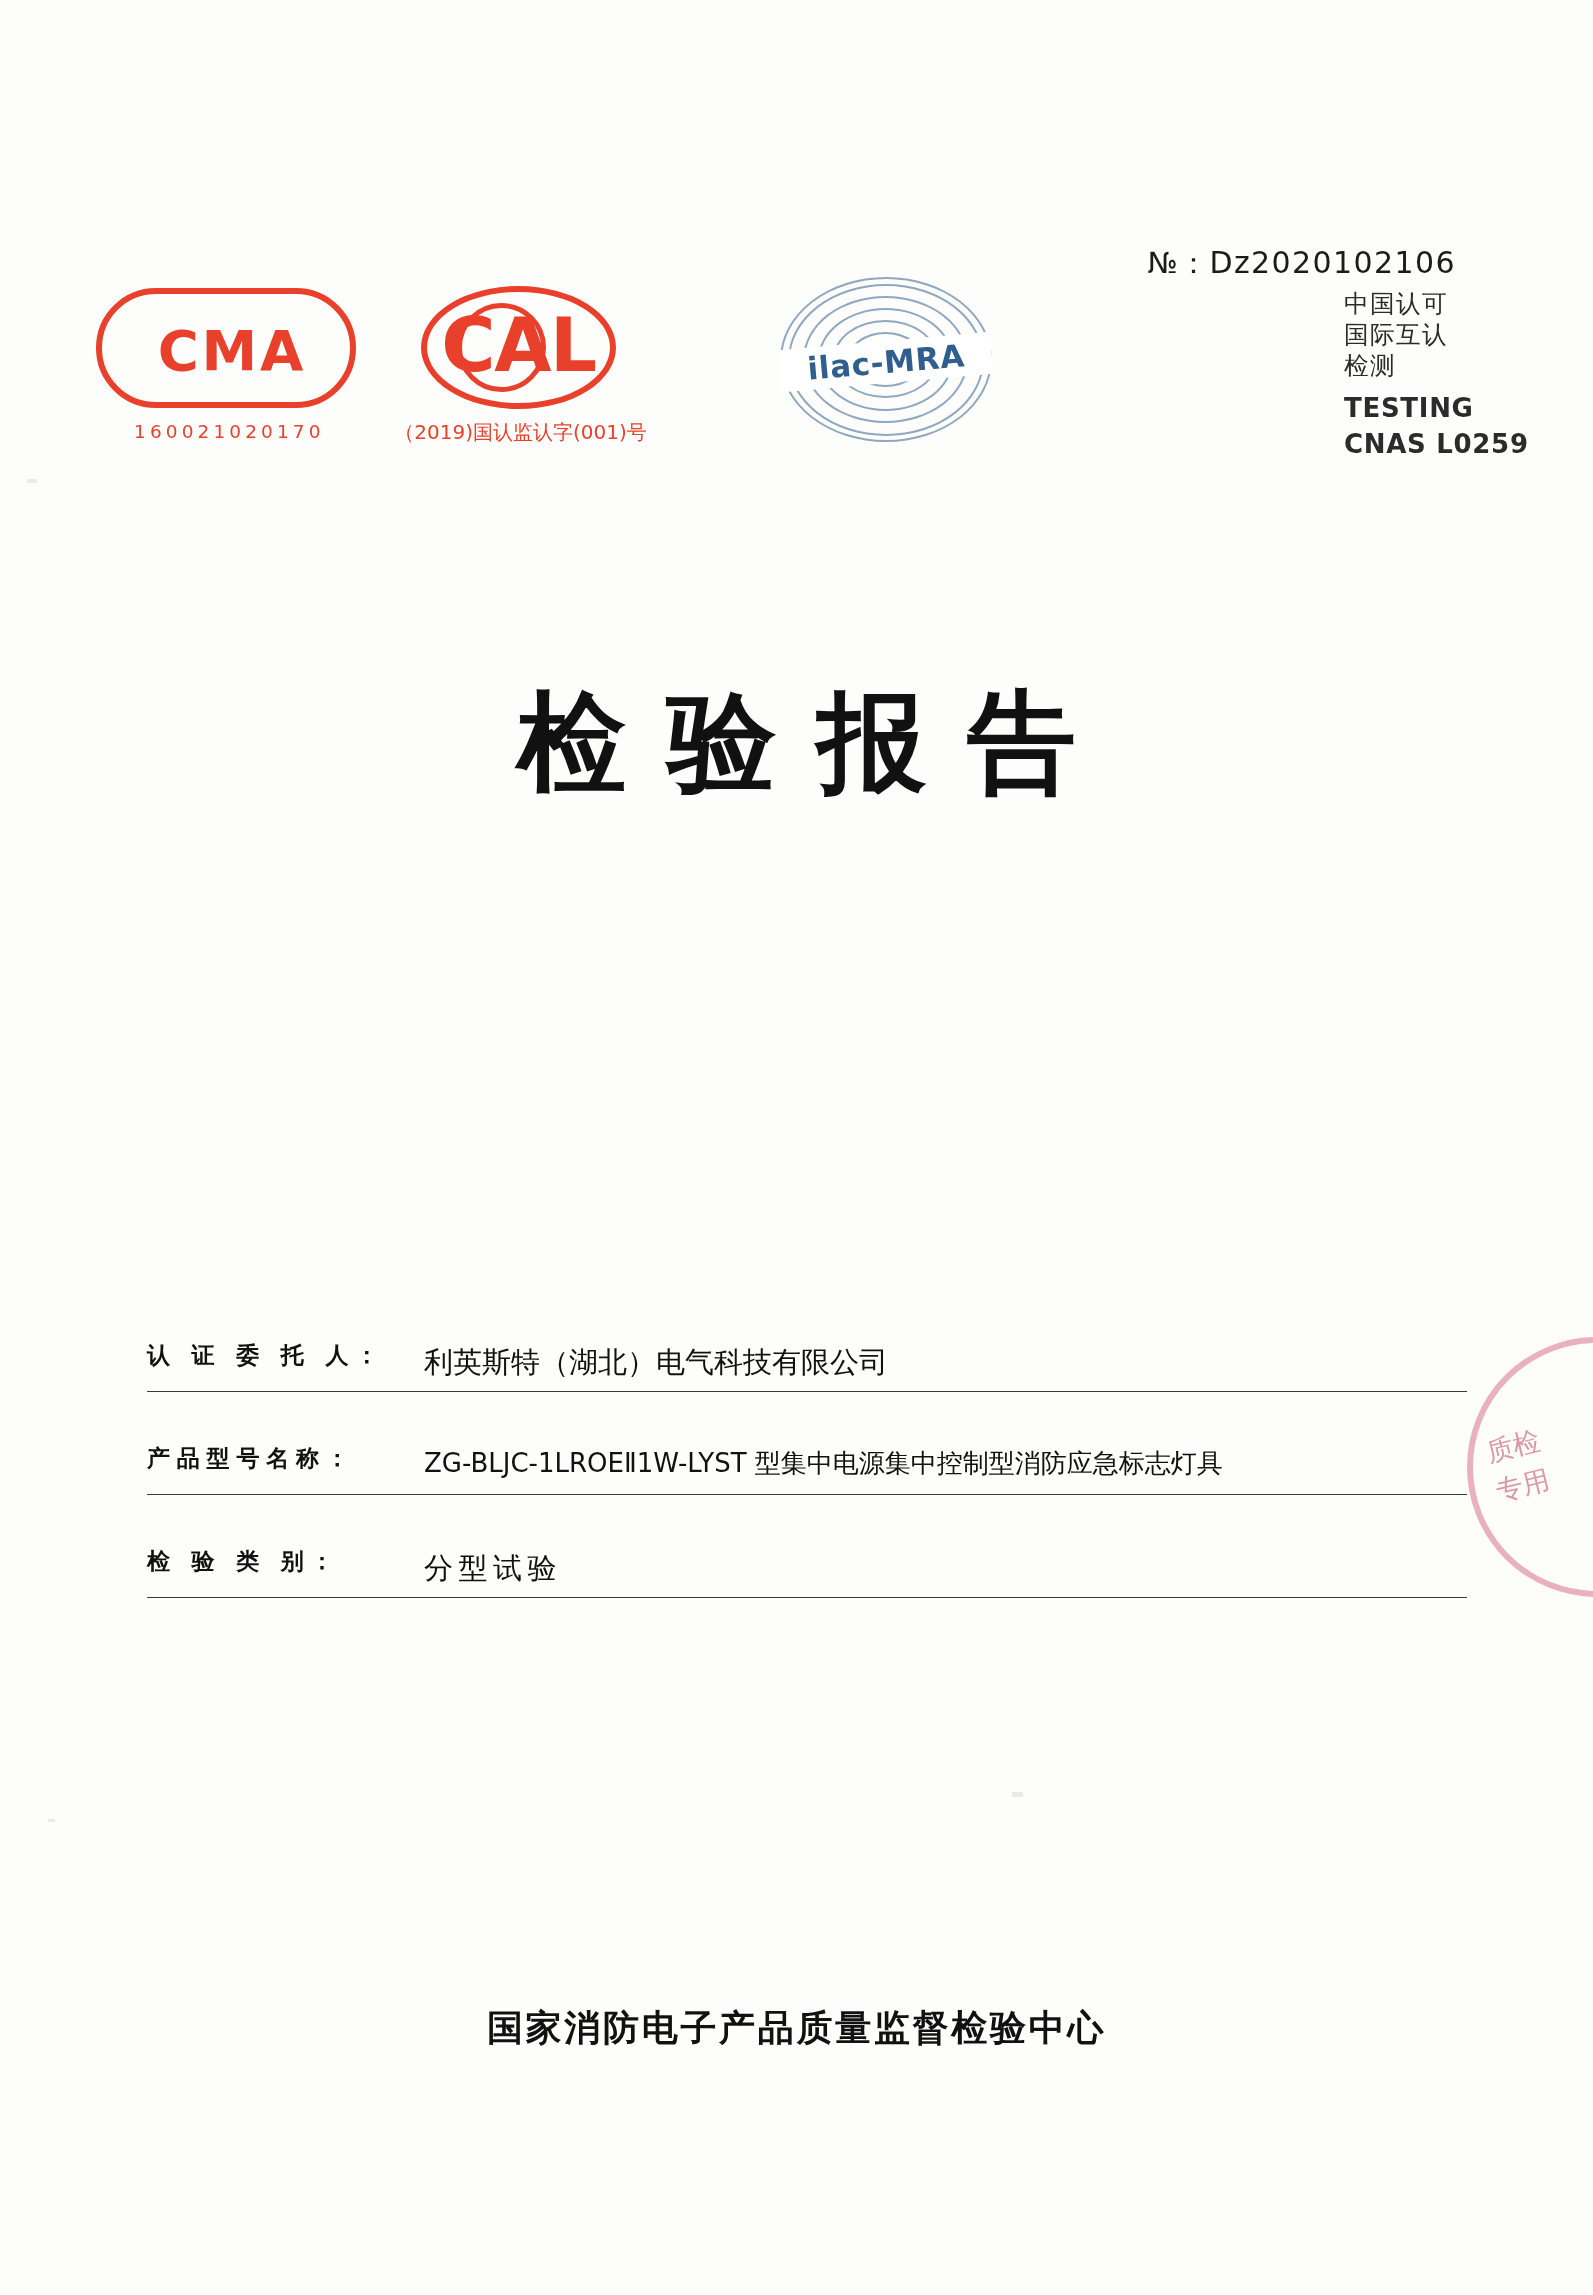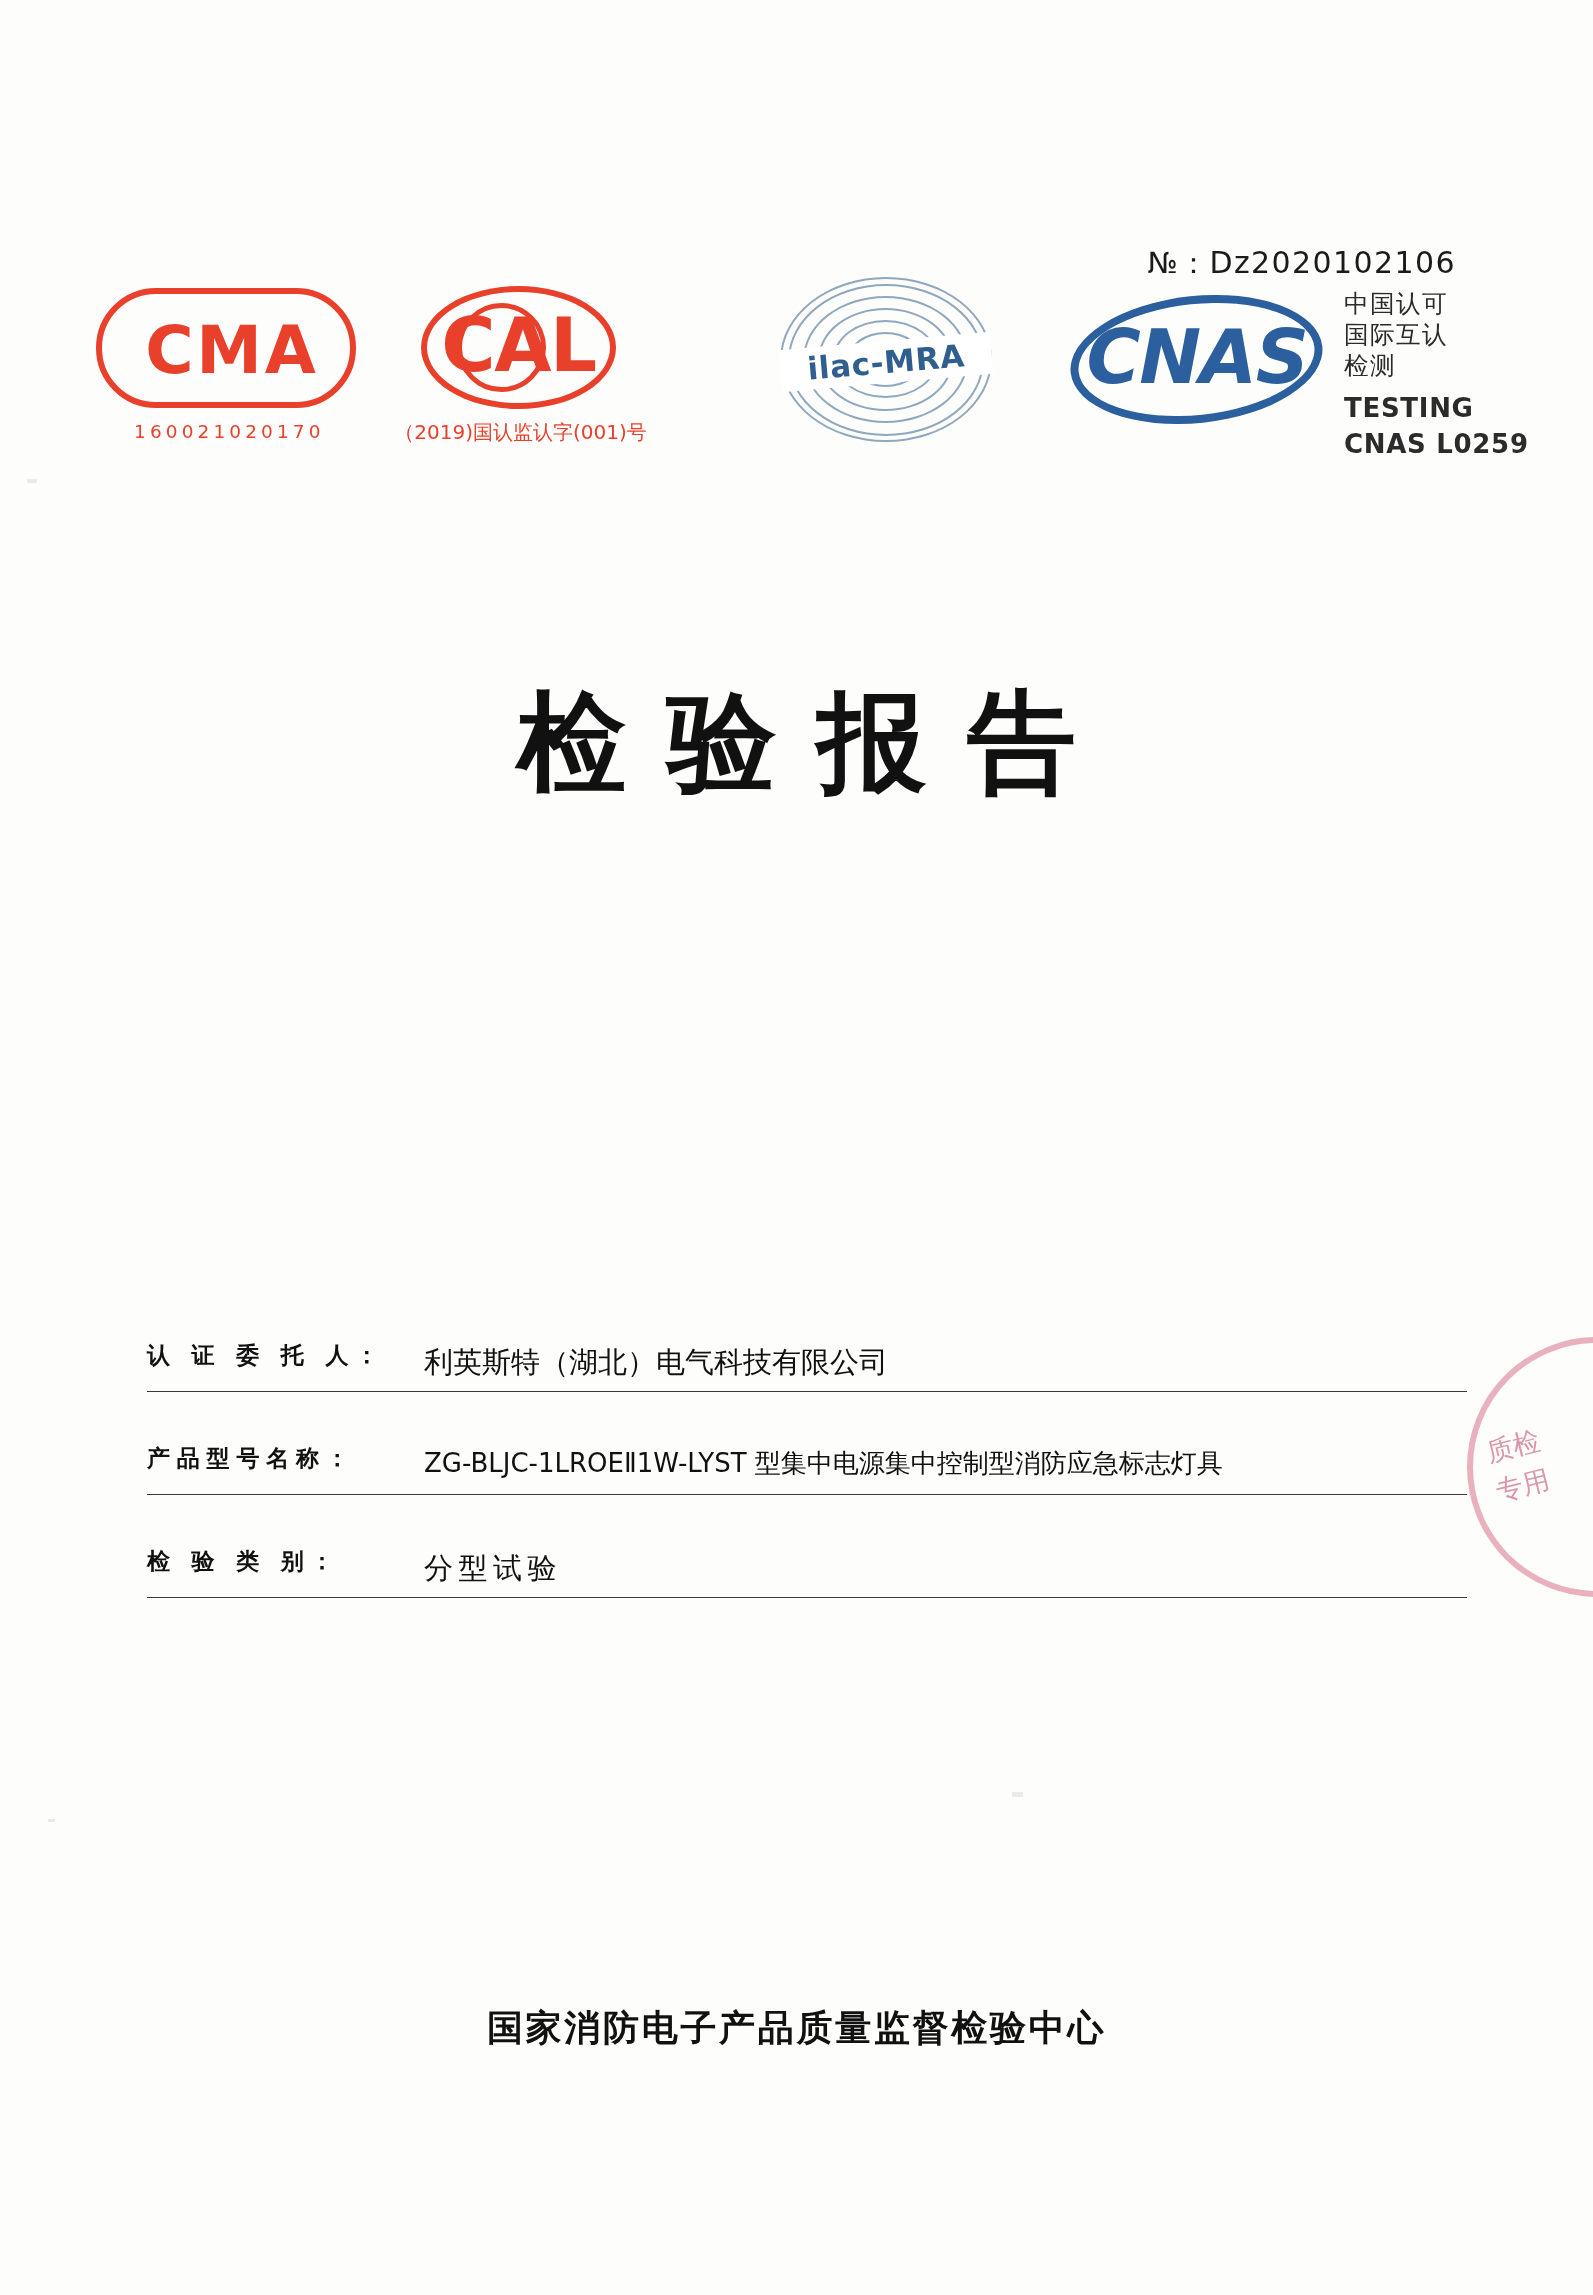--- a/index.html
+++ b/index.html
@@ -56,21 +56,21 @@
     box-sizing: border-box;
   }
   .cma-text {
     position: absolute;
     left: 0;
     top: 0;
     width: 260px;
     height: 120px;
     line-height: 113px;
     text-align: center;
-    font-size: 66px;
+    font-size: 56px;
     font-weight: bold;
     color: #e8402a;
     letter-spacing: 2.7px;
     font-family: "DejaVu Sans", sans-serif;
   }
   .cma-code {
     position: absolute;
     left: 6.8px;
     top: 147px;
     width: 267px;
@@ -369,24 +369,20 @@
         <span style="left:68px; top:58px; width:75px; height:55px;"></span>
         <span style="left:53px; top:46px; width:105px; height:78px;"></span>
         <span style="left:38px; top:34px; width:135px; height:103px;"></span>
         <span style="left:23px; top:22px; width:165px; height:127px;"></span>
         <span style="left:8.2px; top:9.6px; width:196px; height:152px;"></span>
         <span style="left:0px; top:2.7px; width:212px; height:165px;"></span>
       </div>
       <div class="ilac-band">ilac-MRA</div>
     </div>
 
-    <div class="cnas">
-      <div class="cnas-ellipse"></div>
-      <div class="cnas-text">CNAS</div>
-    </div>
 
     <div class="cnas-side">
       <div class="cnas-cn1">中国认可</div>
       <div class="cnas-cn2">国际互认</div>
       <div class="cnas-cn3">检测</div>
       <div class="cnas-en1">TESTING</div>
       <div class="cnas-en2">CNAS L0259</div>
     </div>
   </div>
 

